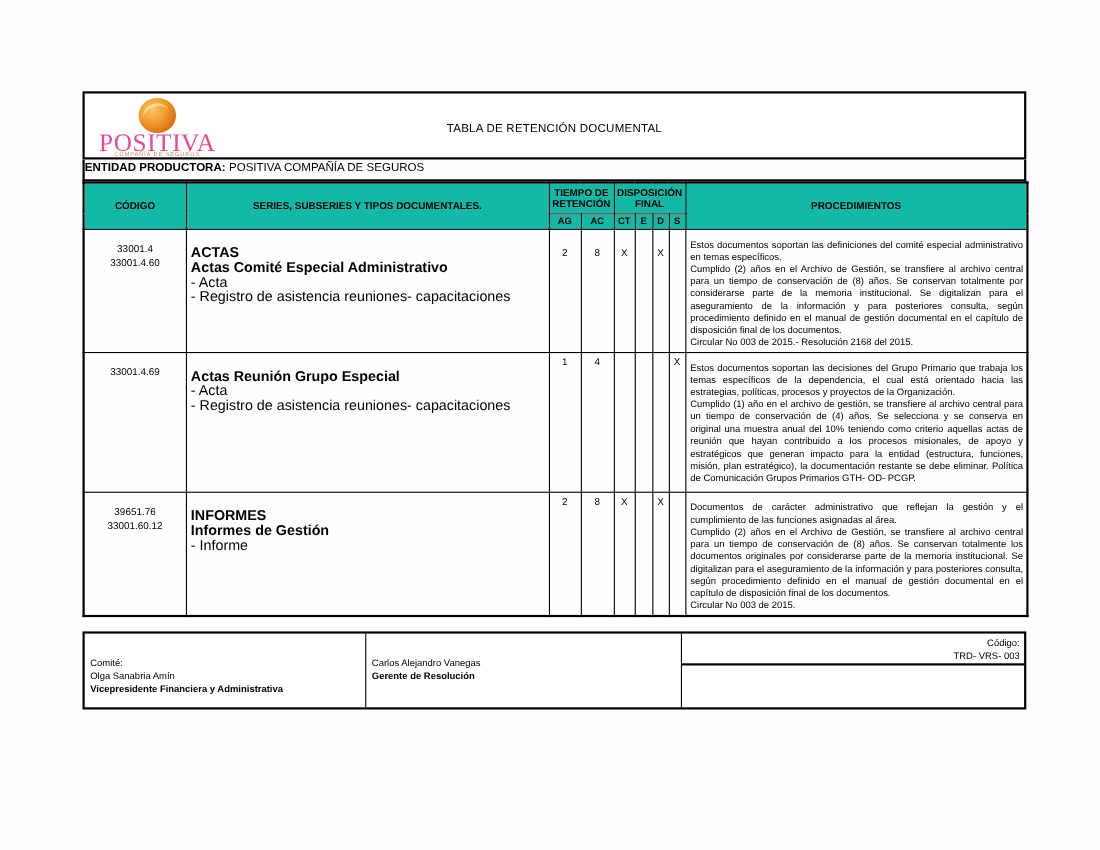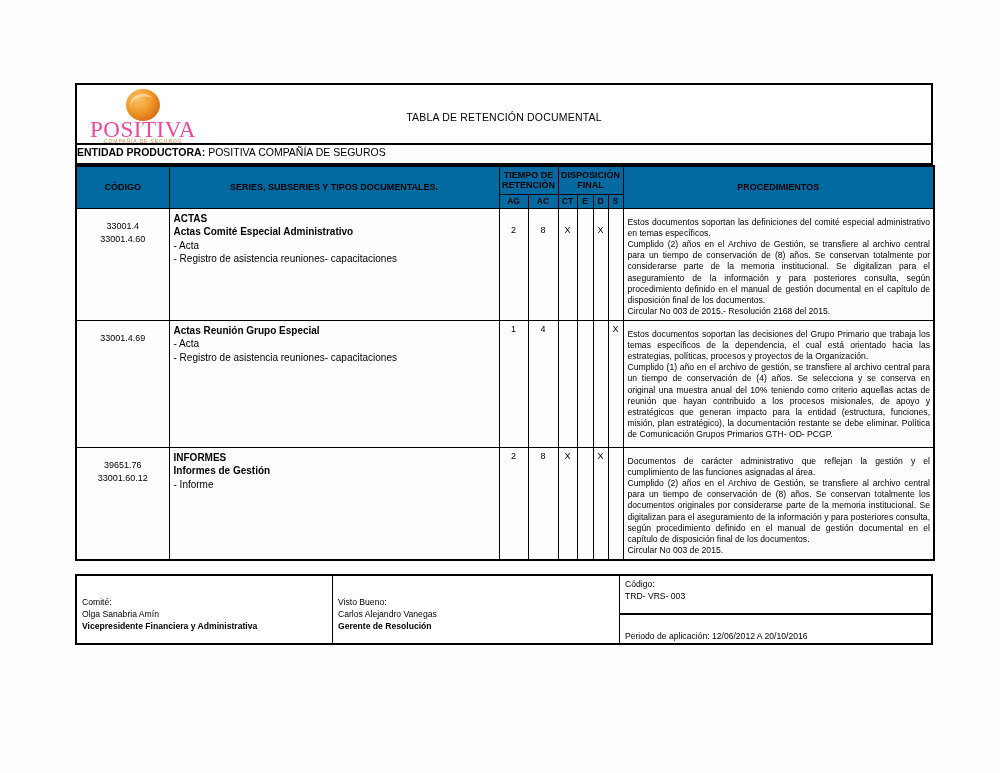--- a/index.html
+++ b/index.html
@@ -22,43 +22,43 @@
   
   .info-row { height:20px; line-height:15px; border:2px solid #000; border-top:none; padding-left:0;
     font-size:10.5px; white-space:nowrap; overflow:hidden; }
   .info-row .lbl { font-weight:bold; }
   .info-row.bold-all .val { font-weight:bold; }
   .info-row .val { margin-left:3px; }
 
   
   table.trd { width:858px; border-collapse:collapse; table-layout:fixed; border:2px solid #000; }
   table.trd th, table.trd td { border:1px solid #000; vertical-align:top; overflow:hidden; }
-  table.trd th { background:#0369a1; font-weight:bold; text-align:center; vertical-align:middle; }
+  table.trd th { background:#14b8a6; font-weight:bold; text-align:center; vertical-align:middle; }
   .th-main { font-size:9px; }
   .th-sub  { font-size:8.5px; }
   tr.hdr1 { height:28px; }
   tr.hdr2 { height:14px; }
   tr.r1 { height:112px; }
   tr.r2 { height:127px; }
   tr.r3 { height:113px; }
   td.code { text-align:center; font-size:9px; line-height:13.5px; padding-top:11px; }
-  td.series { font-size:10px; line-height:13.5px; padding:3px 4px 0 4px; }
+  td.series { font-size:13px; line-height:13.5px; padding:14px 4px 0 4px; }
   .serie, .subserie { font-weight:bold; }
   td.val { text-align:center; font-size:9px; padding-top:3px; }
   tr.r1 td.val { padding-top:16px; }
   td.proc { font-size:8.6px; line-height:11.2px; text-align:justify; padding:8px 3px 0 4px; white-space:pre-line; }
 
   
   .footer-box { display:flex; margin-top:13px; height:71px; border:2px solid #000; background:#fff; }
   .f-cell { font-size:8.6px; line-height:12px; }
   .f-cell1 { width:256px; border-right:1px solid #000; padding:20px 4px 0 5px; }
   .f-cell2 { width:287px; border-right:1px solid #000; padding:20px 4px 0 5px; }
   .f-cell3 { flex:1; display:flex; flex-direction:column; }
   .f-role { font-weight:bold; }
-  .f-codigo { padding:2px 4px 11px 5px; border-bottom:2px solid #000; }
+  .f-codigo { padding:2px 4px 1px 5px; border-bottom:2px solid #000;text-align:right; }
   .f-periodo { padding:15px 4px 0 5px; }
 </style>
 </head>
 <body>
 
 <div class="page">
   <div class="doc">
 
     <div class="head-box">
       <div class="logo">
@@ -166,27 +166,25 @@
     </tbody>
       </table>
 
     <div class="footer-box">
       <div class="f-cell f-cell1">
         <div>Comité:</div>
         <div>Olga Sanabria Amín</div>
         <div class="f-role">Vicepresidente Financiera y Administrativa</div>
       </div>
       <div class="f-cell f-cell2">
-        <div>Visto Bueno:</div>
         <div>Carlos Alejandro Vanegas</div>
         <div class="f-role">Gerente de Resolución</div>
       </div>
       <div class="f-cell f-cell3">
         <div class="f-codigo">
           <div>Código:</div>
           <div>TRD- VRS- 003</div>
         </div>
-        <div class="f-periodo">Periodo de aplicación: 12/06/2012 A 20/10/2016</div>
       </div>
     </div>
 
   </div>
 </div>
 
 </body></html>

